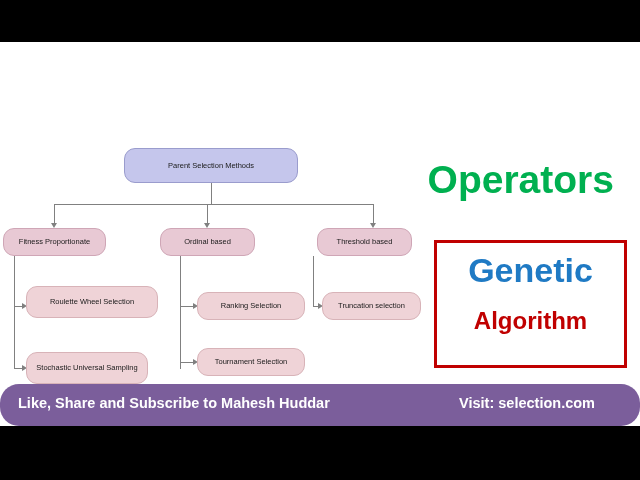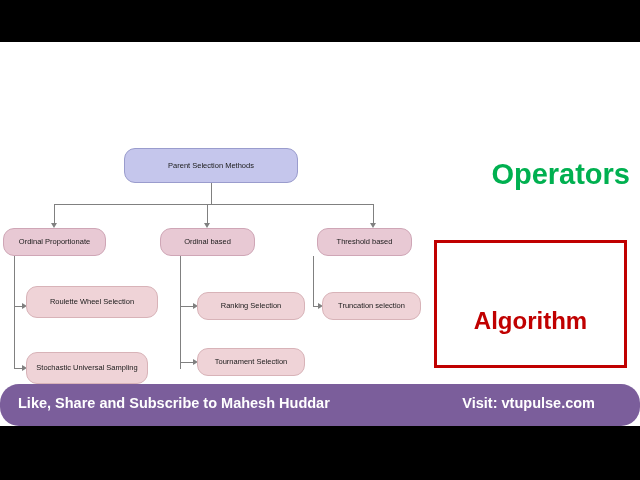--- a/index.html
+++ b/index.html
@@ -38,24 +38,24 @@
     color: #c00000;
     font-size: 53px;
     font-weight: bold;
     letter-spacing: -0.5px;
     line-height: 1;
     white-space: nowrap;
   }
 
   .operators {
     position: absolute;
-    right: 10px;
+    right: 26px;
     top: 118px;
     color: #00b050;
-    font-size: 29px;
+    font-size: 39px;
     font-weight: bold;
     line-height: 1;
   }
 
   
   .ga-box {
     position: absolute;
     left: 434px;
     top: 198px;
     width: 193px;
@@ -169,39 +169,40 @@
 </style>
 </head>
 <body>
 
 <div class="frame">
   <div class="slide">
 
     <div class="operators">Operators</div>
 
     <div class="ga-box">
+      <div class="ga-line1">Genetic</div>
       <div class="ga-line2">Algorithm</div>
     </div>
 
     <div>
 
       <div class="node root" style="left:124px; top:106px; width:174px; height:35px;">Parent Selection Methods</div>
 
       <div class="connector vline" style="left:211px; top:141px; height:21px;"></div>
 
       <div class="connector hline" style="left:54px; top:162px; width:319px;"></div>
 
       <div class="connector vline" style="left:54px; top:162px; height:21px;"></div>
       <div class="arrow-down" style="left:51px; top:181px;"></div>
       <div class="connector vline" style="left:207px; top:162px; height:21px;"></div>
       <div class="arrow-down" style="left:204px; top:181px;"></div>
       <div class="connector vline" style="left:373px; top:162px; height:21px;"></div>
       <div class="arrow-down" style="left:370px; top:181px;"></div>
 
-      <div class="node level2" style="left:3px; top:186px; width:103px; height:28px;">Ordinal Proportionate</div>
+      <div class="node level2" style="left:3px; top:186px; width:103px; height:28px;">Fitness Proportionate</div>
       <div class="node level2" style="left:160px; top:186px; width:95px; height:28px;">Ordinal based</div>
       <div class="node level2" style="left:317px; top:186px; width:95px; height:28px;">Threshold based</div>
 
       <div class="connector vline" style="left:14px; top:214px; height:113px;"></div>
       <div class="connector hline" style="left:14px; top:264px; width:11px;"></div>
       <div class="arrow" style="left:22px; top:261px;"></div>
       <div class="connector hline" style="left:14px; top:326px; width:11px;"></div>
       <div class="arrow" style="left:22px; top:323px;"></div>
 
       <div class="node leaf" style="left:26px; top:244px; width:132px; height:32px;">Roulette Wheel Selection</div>
@@ -220,15 +221,15 @@
       <div class="connector hline" style="left:313px; top:264px; width:8px;"></div>
       <div class="arrow" style="left:318px; top:261px;"></div>
 
       <div class="node leaf" style="left:322px; top:250px; width:99px; height:28px;">Truncation selection</div>
     </div>
 
   </div>
 
   <div class="footer">
     <div class="footer-left">Like, Share and Subscribe to Mahesh Huddar</div>
-    <div class="footer-right">Visit: vtupulse.com</div>
+    <div class="footer-right">Visit: selection.com</div>
   </div>
 </div>
 
 </body></html>

